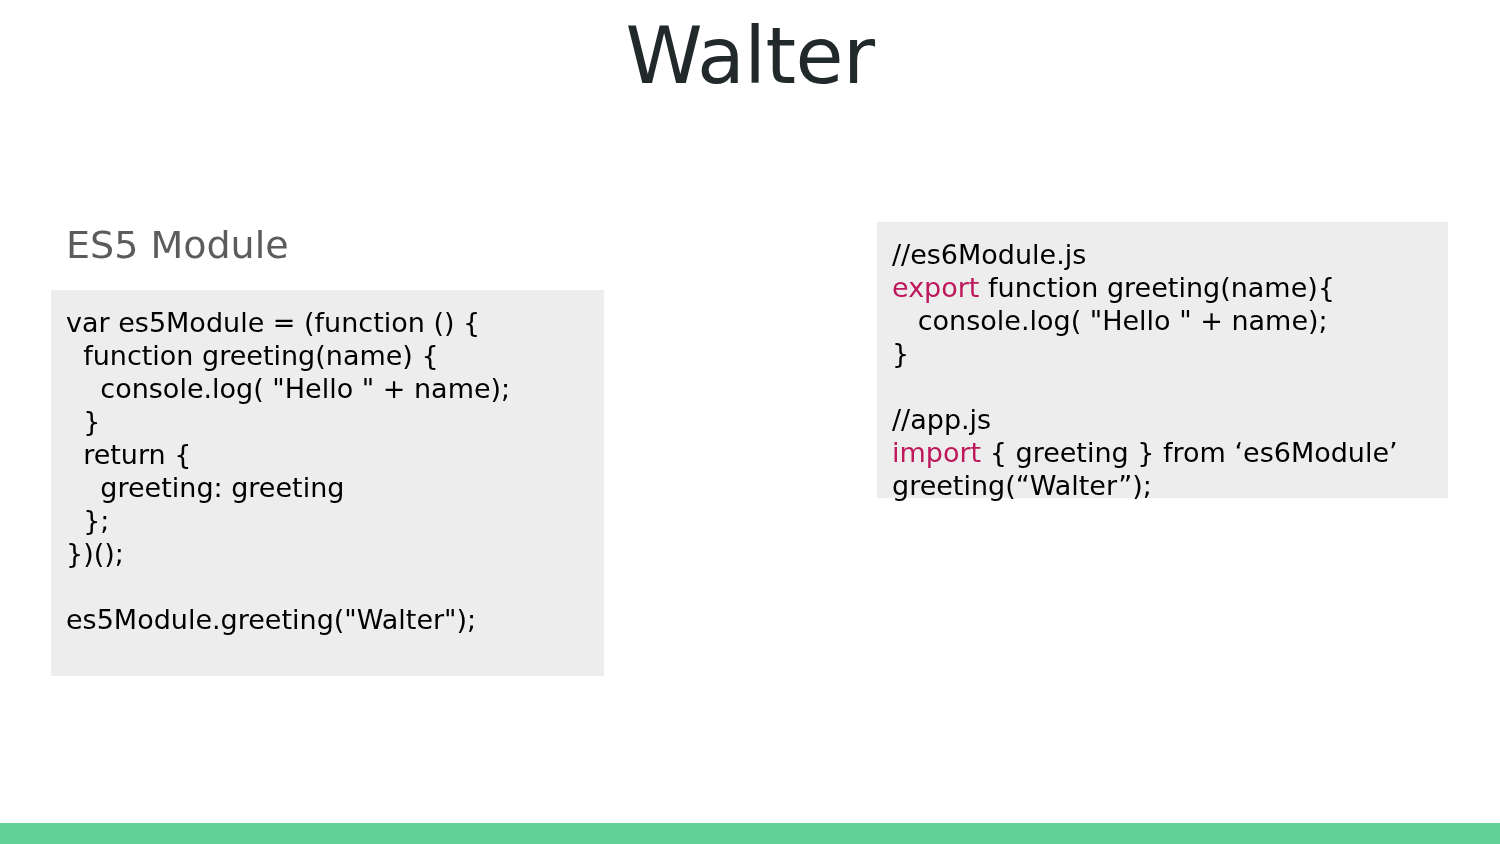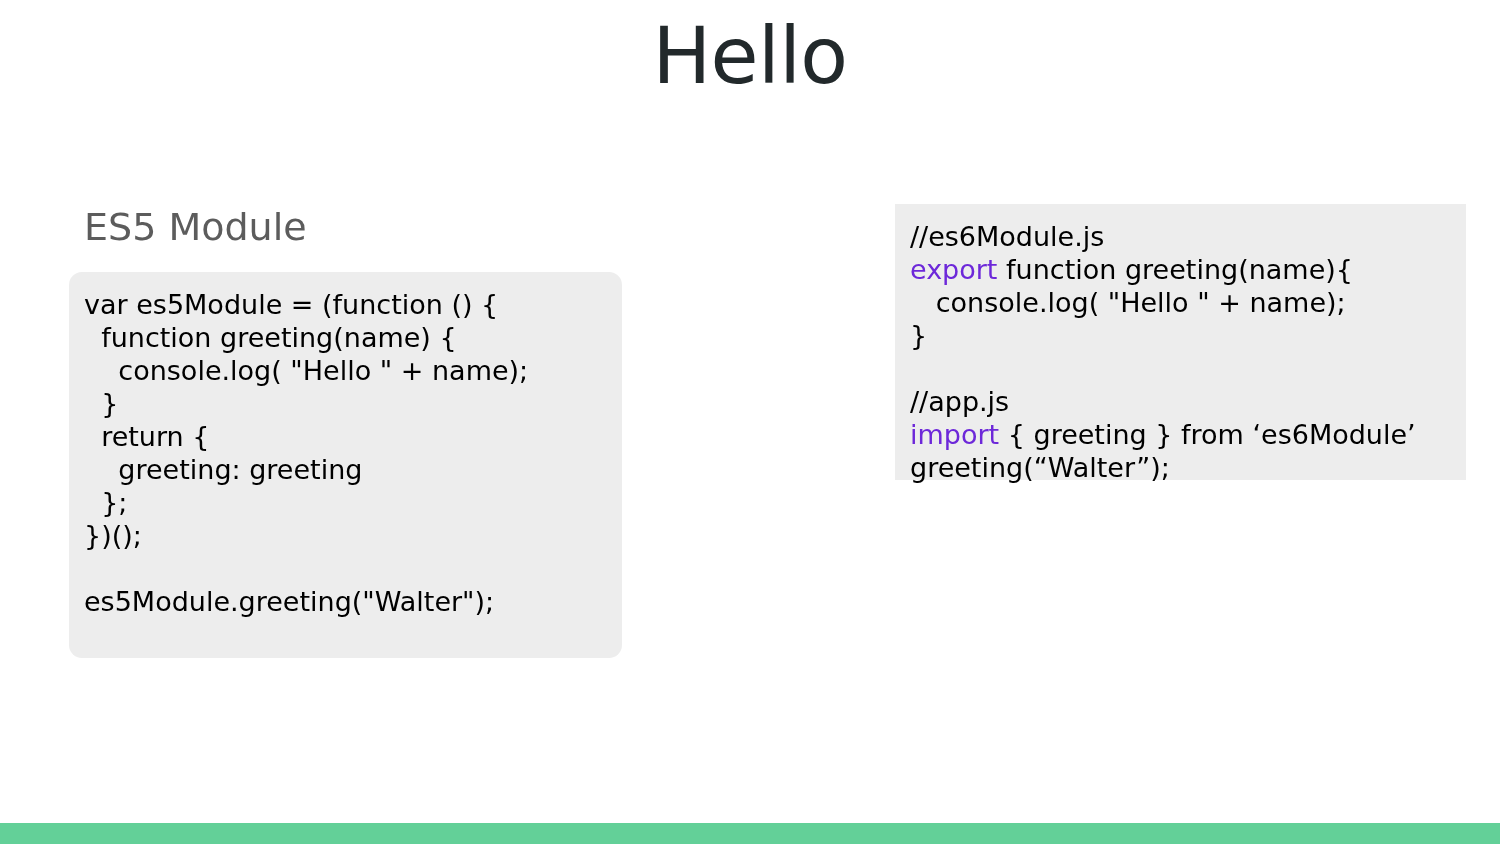--- a/index.html
+++ b/index.html
@@ -30,22 +30,21 @@
     font-size: 78px;
     line-height: 92px;
     font-weight: 400;
     color: #22292b;
     letter-spacing: -0.5px;
     white-space: pre;
   }
 
   .column {
     position: absolute;
-    top: 204px;
-    margin-left: 18px;
+    top: 222px;
   }
   .column.left  { left: 51px;  width: 553px; }
   .column.right { left: 877px; width: 571px; }
 
   .column-heading {
     font-size: 38px;
     line-height: 46px;
     font-weight: 400;
     color: #5c5c5c;
     margin: 0 0 22px 15px;
@@ -55,48 +54,48 @@
   .code-block {
     background: #ededed;
     box-sizing: border-box;
     padding: 16px 14px 16px 15px;
     font-family: "DejaVu Sans", "Liberation Sans", sans-serif;
     font-size: 27px;
     line-height: 33px;
     color: #000000;
     white-space: pre;
   }
-  .column.left  .code-block { height: 386px; border-radius: 13px; }
+  .column.left  .code-block { height: 386px; }
   .column.right .code-block { height: 276px; }
 
   .code-line {
     white-space: pre;
     min-height: 33px;
   }
   .code-line.blank { color: transparent; }
 
   .kw {
-    color: #6d28d9;
+    color: #be185d;
   }
 
   .footer-bar {
     position: absolute;
     left: 0;
     bottom: 0;
     width: 1500px;
     height: 21px;
     background: #63d098;
   }
 </style>
 </head>
 <body>
 
 <div class="slide">
 
-  <div class="slide-title">Hello</div>
+  <div class="slide-title">Walter</div>
 
   <div class="column left">
     <div class="column-heading">ES5 Module</div>
     <div class="code-block"><div class="code-line"><span>var es5Module = (function () {</span></div><div class="code-line"><span>  function greeting(name) {</span></div><div class="code-line"><span>    console.log( "Hello " + name);</span></div><div class="code-line"><span>  }</span></div><div class="code-line"><span>  return {</span></div><div class="code-line"><span>    greeting: greeting</span></div><div class="code-line"><span>  };</span></div><div class="code-line"><span>})();</span></div><div class="code-line blank"><span>&nbsp;</span></div><div class="code-line"><span>es5Module.greeting("Walter");</span></div></div>
   </div>
 
   <div class="column right">
     <div class="code-block"><div class="code-line"><span>//es6Module.js</span></div><div class="code-line"><span class="kw">export</span><span> function greeting(name){</span></div><div class="code-line"><span>   console.log( "Hello " + name);</span></div><div class="code-line"><span>}</span></div><div class="code-line blank"><span>&nbsp;</span></div><div class="code-line"><span>//app.js</span></div><div class="code-line"><span class="kw">import</span><span> { greeting } from ‘es6Module’</span></div><div class="code-line"><span>greeting(“Walter”);</span></div></div>
   </div>
 

